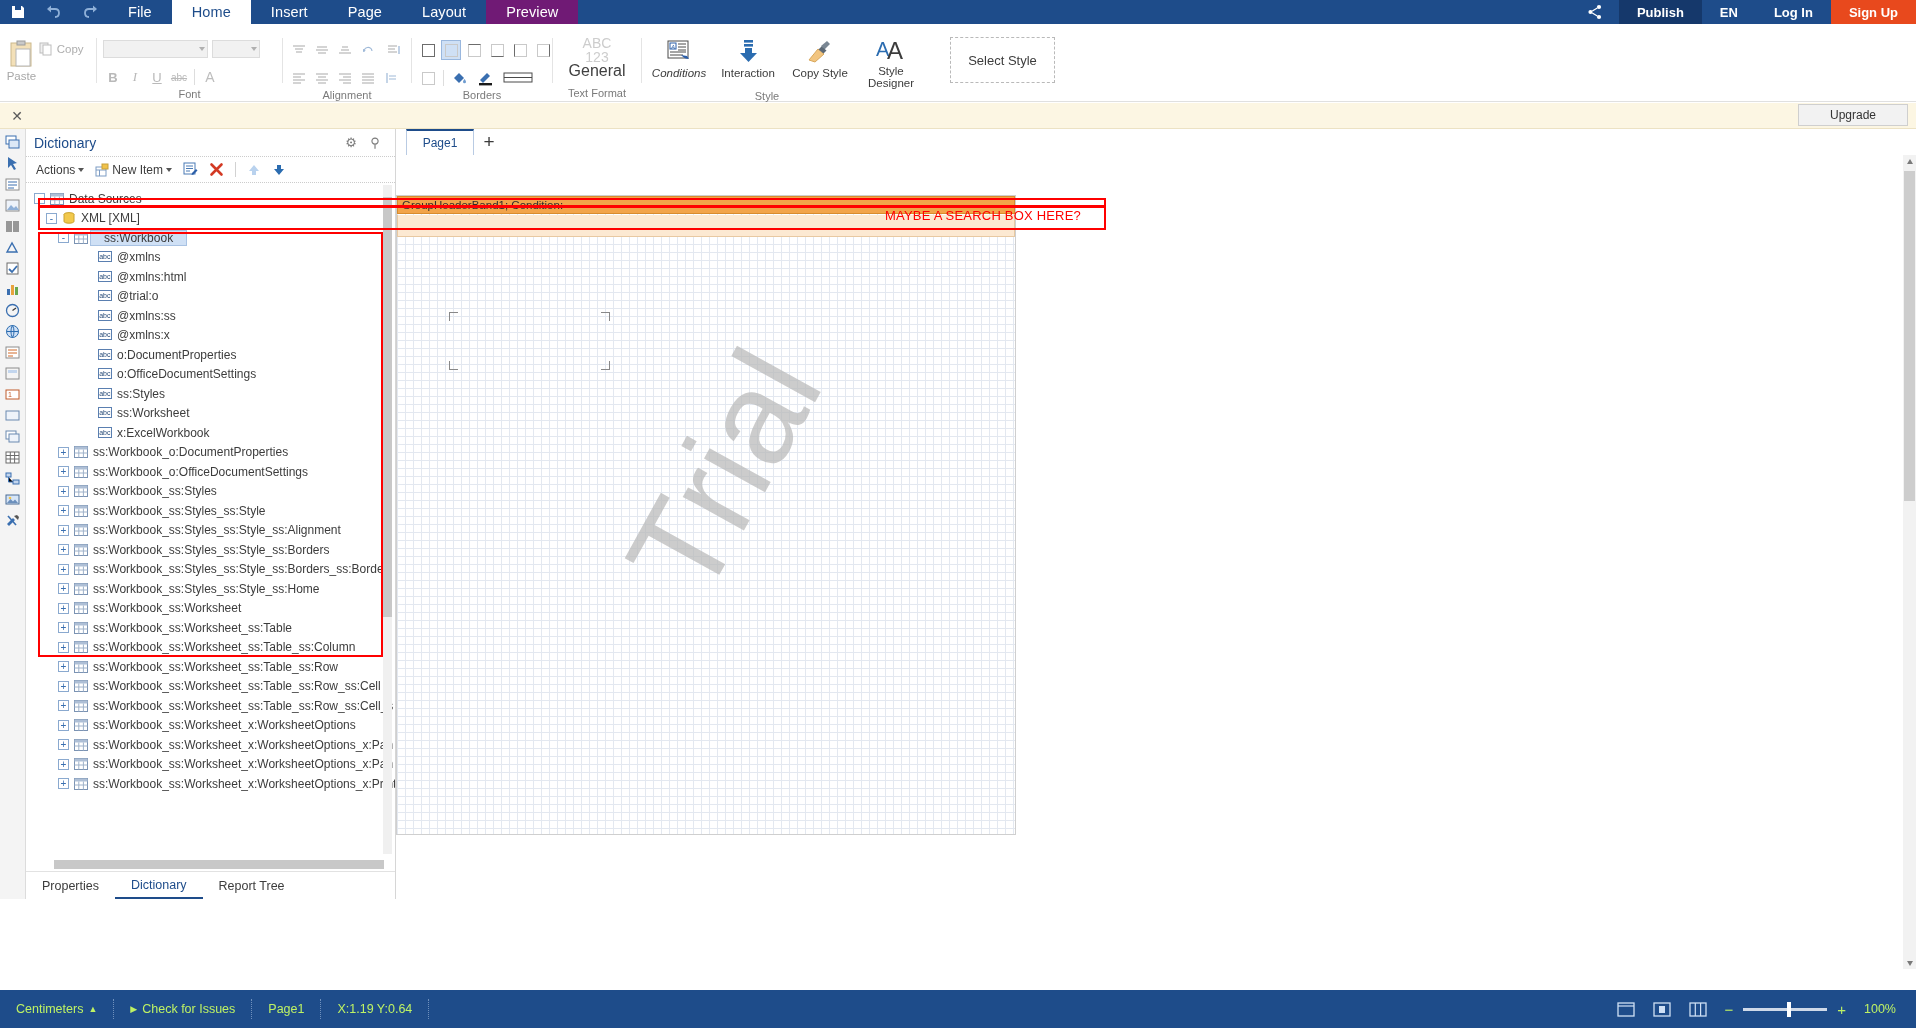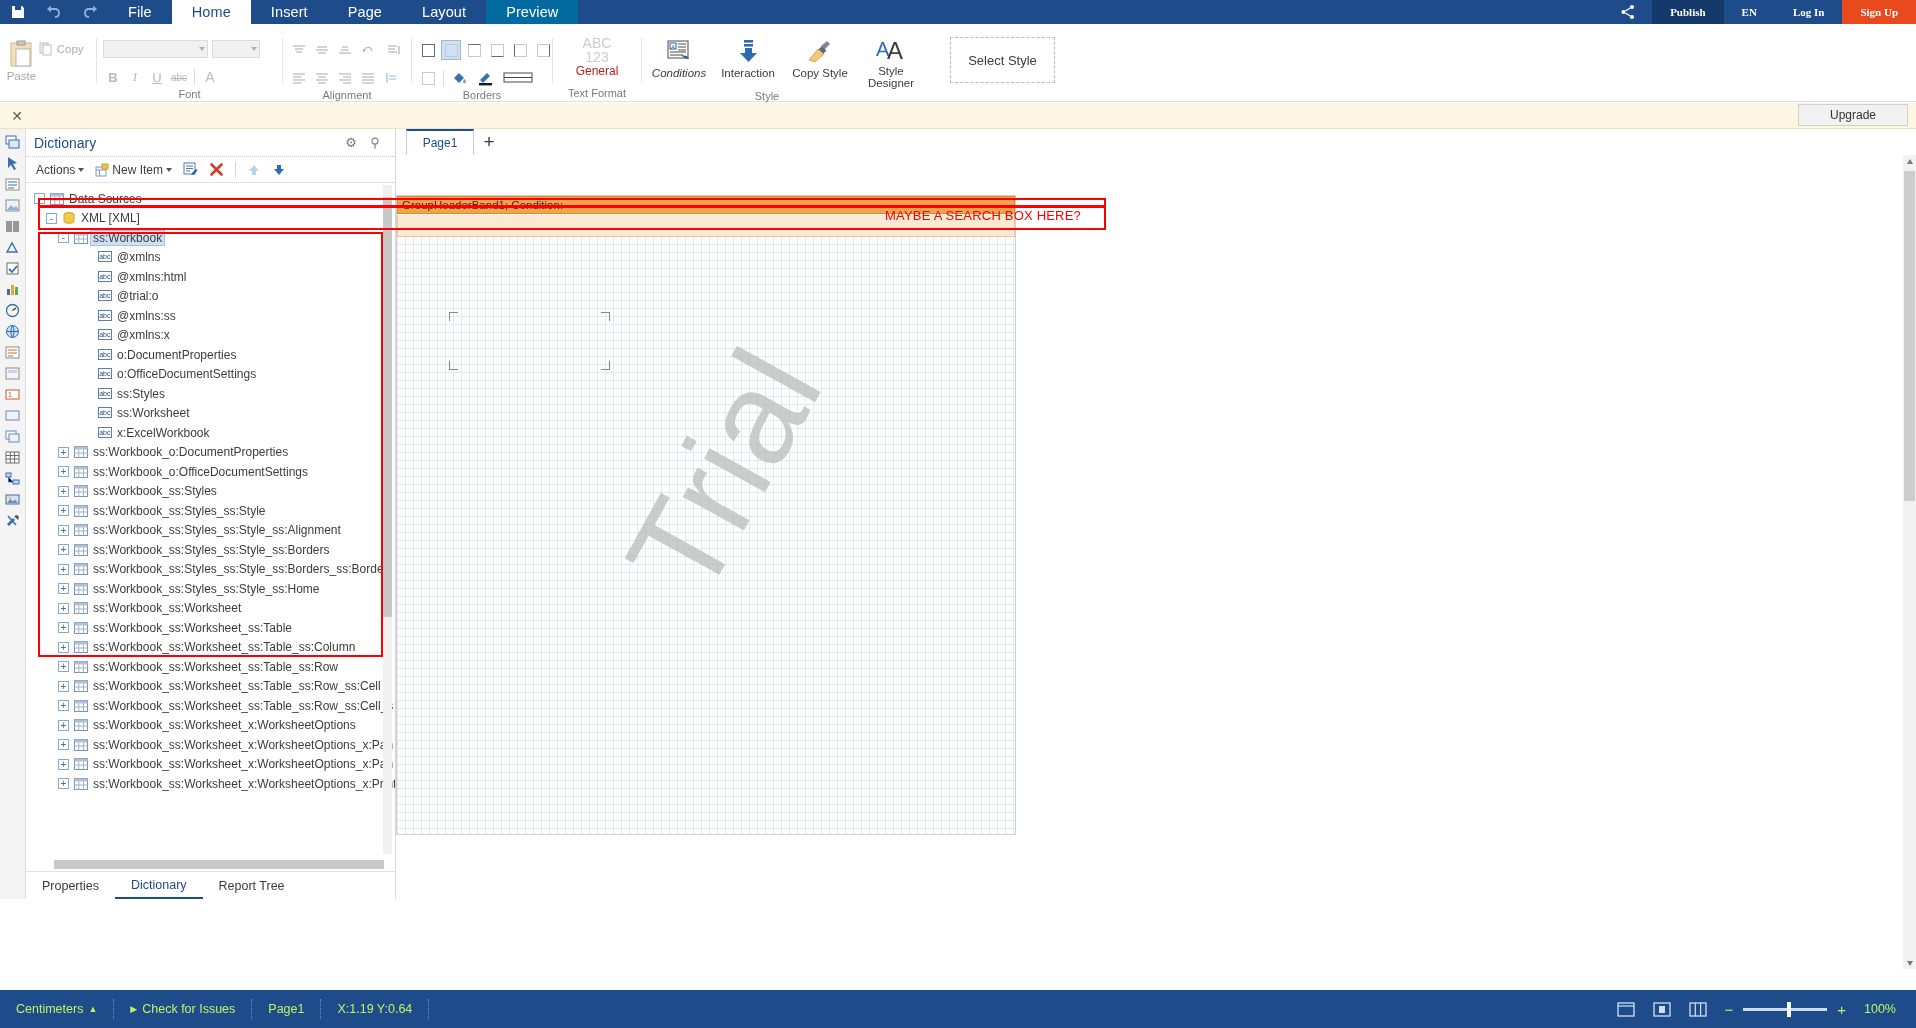--- a/index.html
+++ b/index.html
@@ -21,26 +21,26 @@
   .qa-btn {
     width:36px; display:flex; align-items:center; justify-content:center;
     color:#fff; cursor:pointer;
   }
   .qa-btn svg { display:block; }
   .rtab {
     padding:0 20px; display:flex; align-items:center; justify-content:center;
     color:#fff; font-size:14.5px; cursor:pointer; letter-spacing:.1px;
   }
   .rtab.active { background:#ffffff; color:#1e4c8a; }
-  .rtab.preview { background:#0369a1; }
+  .rtab.preview { background:#701a75; }
   .tabbar-spacer { flex:1; }
   .topright { display:flex; align-items:stretch; }
   .tr-item {
     display:flex; align-items:center; padding:0 18px;
-    color:#fff; font-size:11px; font-weight:bold; cursor:pointer;font-family:Liberation Serif, serif;
+    color:#fff; font-size:13px; font-weight:bold; cursor:pointer;
   }
   .tr-item.share { padding:0 16px; }
   .tr-item.publish { background:#15386b; }
   .tr-item.signup { background:#e8491d; }
 
   
   .ribbon {
     position:absolute; left:0; top:34px; width:1916px; height:68px;
     background:#ffffff; border-bottom:1px solid #e0e0e0;
     display:flex; align-items:stretch;
@@ -129,21 +129,21 @@
     height:19.5px; display:flex; align-items:center; font-size:12px;
     color:#3c3c3c; white-space:nowrap; cursor:pointer;
   }
   .exp {
     width:11px;height:11px;border:1px solid #8aa9cf; background:#fff;
     font-size:10px;line-height:9px;text-align:center;color:#3a6fb0;
     margin-right:5px; flex:none; font-family:"Liberation Sans",sans-serif;
   }
   .exp.none { border:none;background:transparent; }
   .ticon { width:14px;height:12px;margin-right:5px;flex:none; }
-  .tlabel.sel { background:#cfe0f5; border:1px solid #a8c2e3; padding:0 2px; margin-left:-3px;}
+  .tlabel.sel { background:#cfe0f5; border:1px solid #a8c2e3; padding:0 13px; margin-left:-3px;}
 
   .tree-vscroll {
     position:absolute; right:3px; top:56px; width:9px; bottom:45px; background:#f0f0f0;
   }
   .tree-vthumb { position:absolute; left:0; top:12px; width:9px; height:420px; background:#c8c8c8; }
   .tree-hscroll {
     position:absolute; left:28px; right:16px; bottom:30px; height:9px; background:#f0f0f0;
   }
   .tree-hthumb { position:absolute; left:0; top:0; width:330px; height:9px; background:#c8c8c8; }
 
@@ -471,21 +471,21 @@
       </div>
       <div class="rgroup-label">Borders</div>
     </div>
     <div class="rgroup-sep"></div>
 
     <div class="rgroup" style="width:88px;">
       <div class="rgroup-body" style="justify-content:center;padding-top:2px;">
         <div style="display:flex;flex-direction:column;align-items:center;cursor:pointer;">
           <span style="font-size:14px;color:#cdcdcd;line-height:14px;">ABC</span>
           <span style="font-size:14px;color:#cdcdcd;line-height:14px;">123</span>
-          <span style="font-size:12px;color:#b91c1c;line-height:14px;">General</span>
+          <span style="font-size:16px;color:#404040;line-height:14px;">General</span>
           <span class="arr" style="border-top-color:#cdcdcd;margin-top:3px;"></span>
         </div>
       </div>
       <div class="rgroup-label">Text Format</div>
     </div>
     <div class="rgroup-sep"></div>
 
     <div class="rgroup" style="width:480px;">
       <div class="rgroup-body" style="padding-top:3px;gap:4px;align-items:flex-start;">
         <div class="big-btn" style="width:62px;font-style:italic;">

